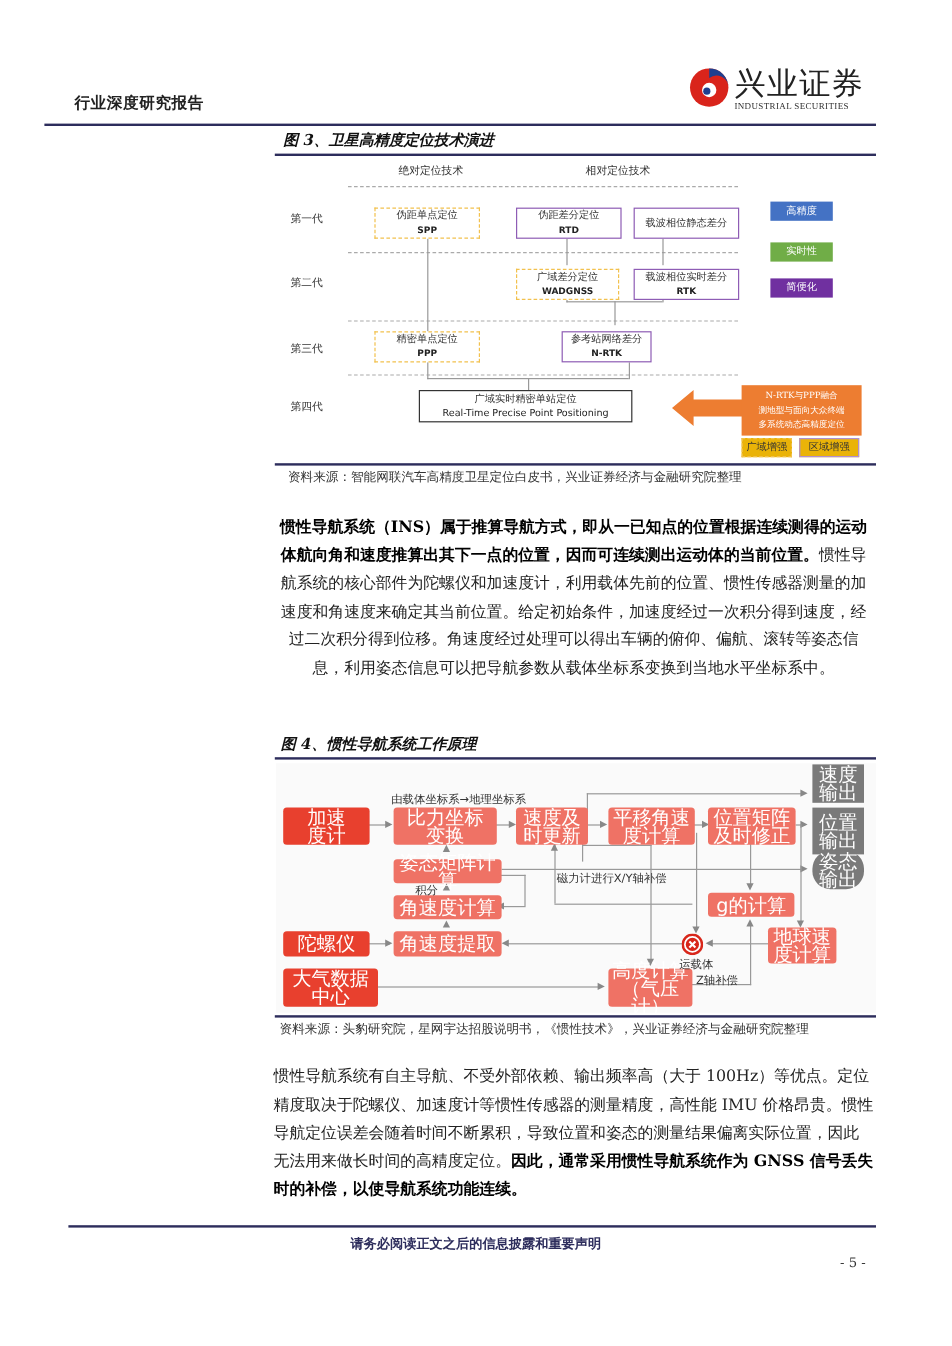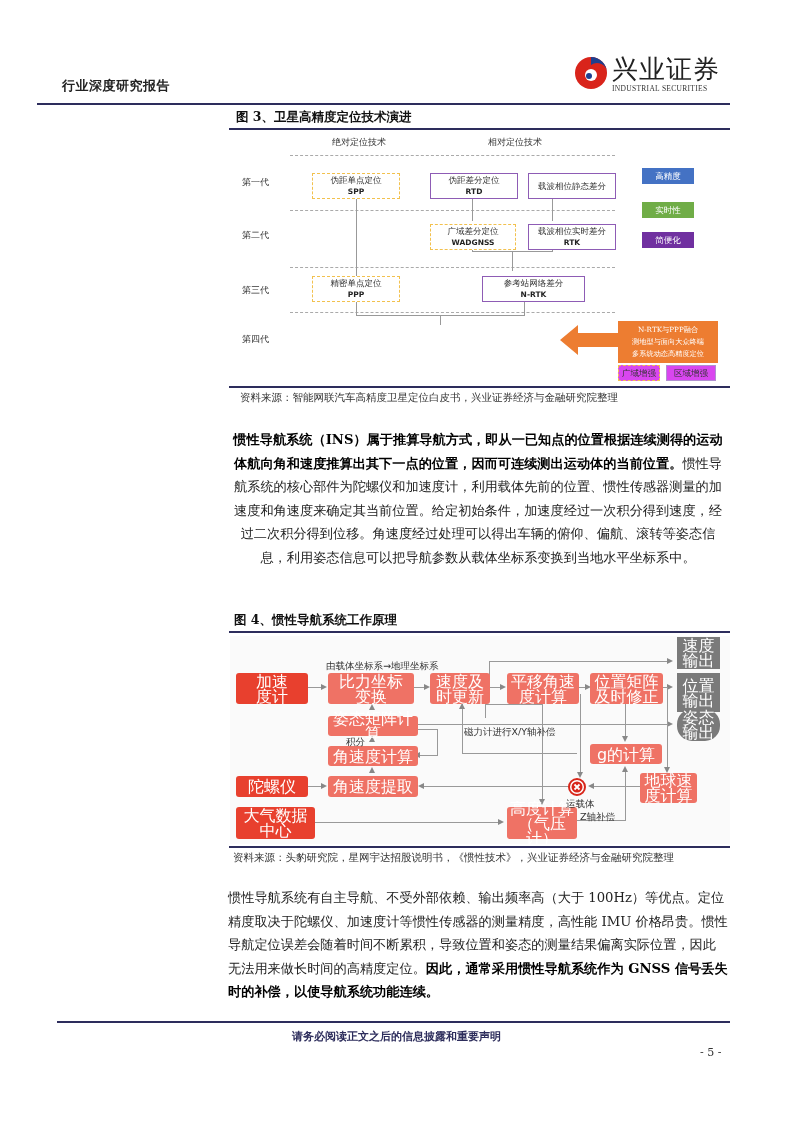--- a/index.html
+++ b/index.html
@@ -3,21 +3,21 @@
 <meta charset="utf-8">
 <style>
   * { box-sizing: border-box; margin: 0; padding: 0; }
   body { width: 793px; height: 1122px; background: #ffffff; position: relative; font-family: "DejaVu Serif", "Liberation Serif", serif; color: #111; overflow: hidden; }
   .abs { position: absolute; }
   .hdr-title { left: 62px; top: 77px; font-size: 13px; font-weight: bold; color: #222; letter-spacing: 0.5px; }
   .logo { left: 572px; top: 52px; width: 165px; height: 44px; }
   .logo-cn { position: absolute; left: 40px; top: 0px; font-size: 26px; color: #222; letter-spacing: 1px; font-family: "DejaVu Serif", serif; }
   .logo-en { position: absolute; left: 40px; top: 32px; font-size: 7.5px; color: #333; letter-spacing: 0.3px; font-family: "Liberation Serif", serif; }
   .rule-top { left: 37px; top: 103px; width: 693px; height: 2px; background: #2d2d5c; }
-  .fig-title { font-size: 12.5px; font-weight: bold; color: #111; }
+  .fig-title { font-size: 12.5px; font-weight: bold; color: #111; font-style: italic; }
   .fig-rule { height: 2px; background: #2d2d5c; }
   .src { font-size: 10.5px; color: #333; }
   .para { left: 228px; width: 500px; font-size: 13.2px; line-height: 23.5px; color: #222; }
   .para b { color: #000; }
   .footer-rule { left: 57px; top: 1021px; width: 673px; height: 2px; background: #2d2d5c; }
   .footer-txt { left: 0; width: 793px; top: 1029px; text-align: center; font-size: 11px; font-weight: bold; color: #2d2d5c; }
   .page-num { left: 700px; top: 1046px; font-size: 11px; color: #333; }
 
   
   .f3 { left: 230px; top: 128px; width: 500px; height: 258px; }
@@ -26,21 +26,21 @@
   .dash-h { height: 0; border-top: 1.5px dashed #aaa; }
   .box { position: absolute; background: #fff; font-size: 8.5px; text-align: center; line-height: 12px; color: #333; display: flex; flex-direction: column; justify-content: center; align-items: center; }
   .box .en { font-family: "DejaVu Sans", sans-serif; font-weight: bold; font-size: 7.5px; color: #222; }
   .box.y { border: 1.5px dashed #f2c14e; }
   .box.p { border: 1.5px solid #8e5cb5; }
   .box.k { border: 1px solid #333; }
   .legend-tag { position: absolute; width: 52px; height: 16px; color: #fff; font-size: 8.5px; text-align: center; line-height: 16px; }
   .vline { position: absolute; width: 1px; background: #999; }
   .hline { position: absolute; height: 1px; background: #999; }
   .orange-arrow { position: absolute; }
-  .tag2 { position: absolute; height: 16px; font-size: 8.5px; text-align: center; line-height: 14px; color: #333; background: #d946ef; }
+  .tag2 { position: absolute; height: 16px; font-size: 8.5px; text-align: center; line-height: 14px; color: #333; background: #eab308; }
 
   
   .f4 { left: 230px; top: 636px; width: 500px; height: 208px; background: #fafafa; }
   .rb { position: absolute; color: #fff; font-family: "DejaVu Sans", sans-serif; font-size: 16px; text-align: center; line-height: 15px; border-radius: 3px; display: flex; align-items: center; justify-content: center; }
   .rb.dark { background: #e8402e; }
   .rb.lite { background: #ef7265; }
   .rb.gray { background: #7a7a7a; border-radius: 0; }
   .ln { position: absolute; background: #999; }
   .lbl { position: absolute; font-family: "DejaVu Sans", sans-serif; font-size: 9.5px; color: #333; white-space: nowrap; }
   .arr { position: absolute; width: 0; height: 0; }
@@ -111,25 +111,29 @@
   </div>
   <div class="box p" style="left:298px;top:96px;width:88px;height:26px;">
     <span>载波相位实时差分</span>
     <span class="en">RTK</span>
   </div>
 
   <div class="box y" style="left:82px;top:148px;width:88px;height:26px;">
     <span>精密单点定位</span>
     <span class="en">PPP</span>
   </div>
-  <div class="box p" style="left:252px;top:148px;width:103px;height:26px;">
+  <div class="box p" style="left:238px;top:148px;width:75px;height:26px;">
     <span>参考站网络差分</span>
     <span class="en">N-RTK</span>
   </div>
 
+  <div class="box k" style="left:119px;top:197px;width:178px;height:27px;">
+    <span>广域实时精密单站定位</span>
+    <span class="en" style="font-weight:normal;font-size:8px;">Real-Time Precise Point Positioning</span>
+  </div>
 
   <div class="legend-tag" style="left:412px;top:40px;background:#4472c4;">高精度</div>
   <div class="legend-tag" style="left:412px;top:74px;background:#70ad47;">实时性</div>
   <div class="legend-tag" style="left:412px;top:104px;background:#7030a0;">简便化</div>
 
   <svg class="orange-arrow" style="left:330px;top:195px;" width="60" height="34" viewBox="0 0 60 34">
     <polygon points="0,17 18,2 18,10 60,10 60,24 18,24 18,32" fill="#ed7d31"></polygon>
   </svg>
   <div class="abs" style="left:388px;top:193px;width:100px;height:42px;background:#ed7d31;color:#fff;font-size:7.2px;text-align:center;line-height:12px;padding-top:3px;">
     <div>N-RTK与PPP融合</div>

